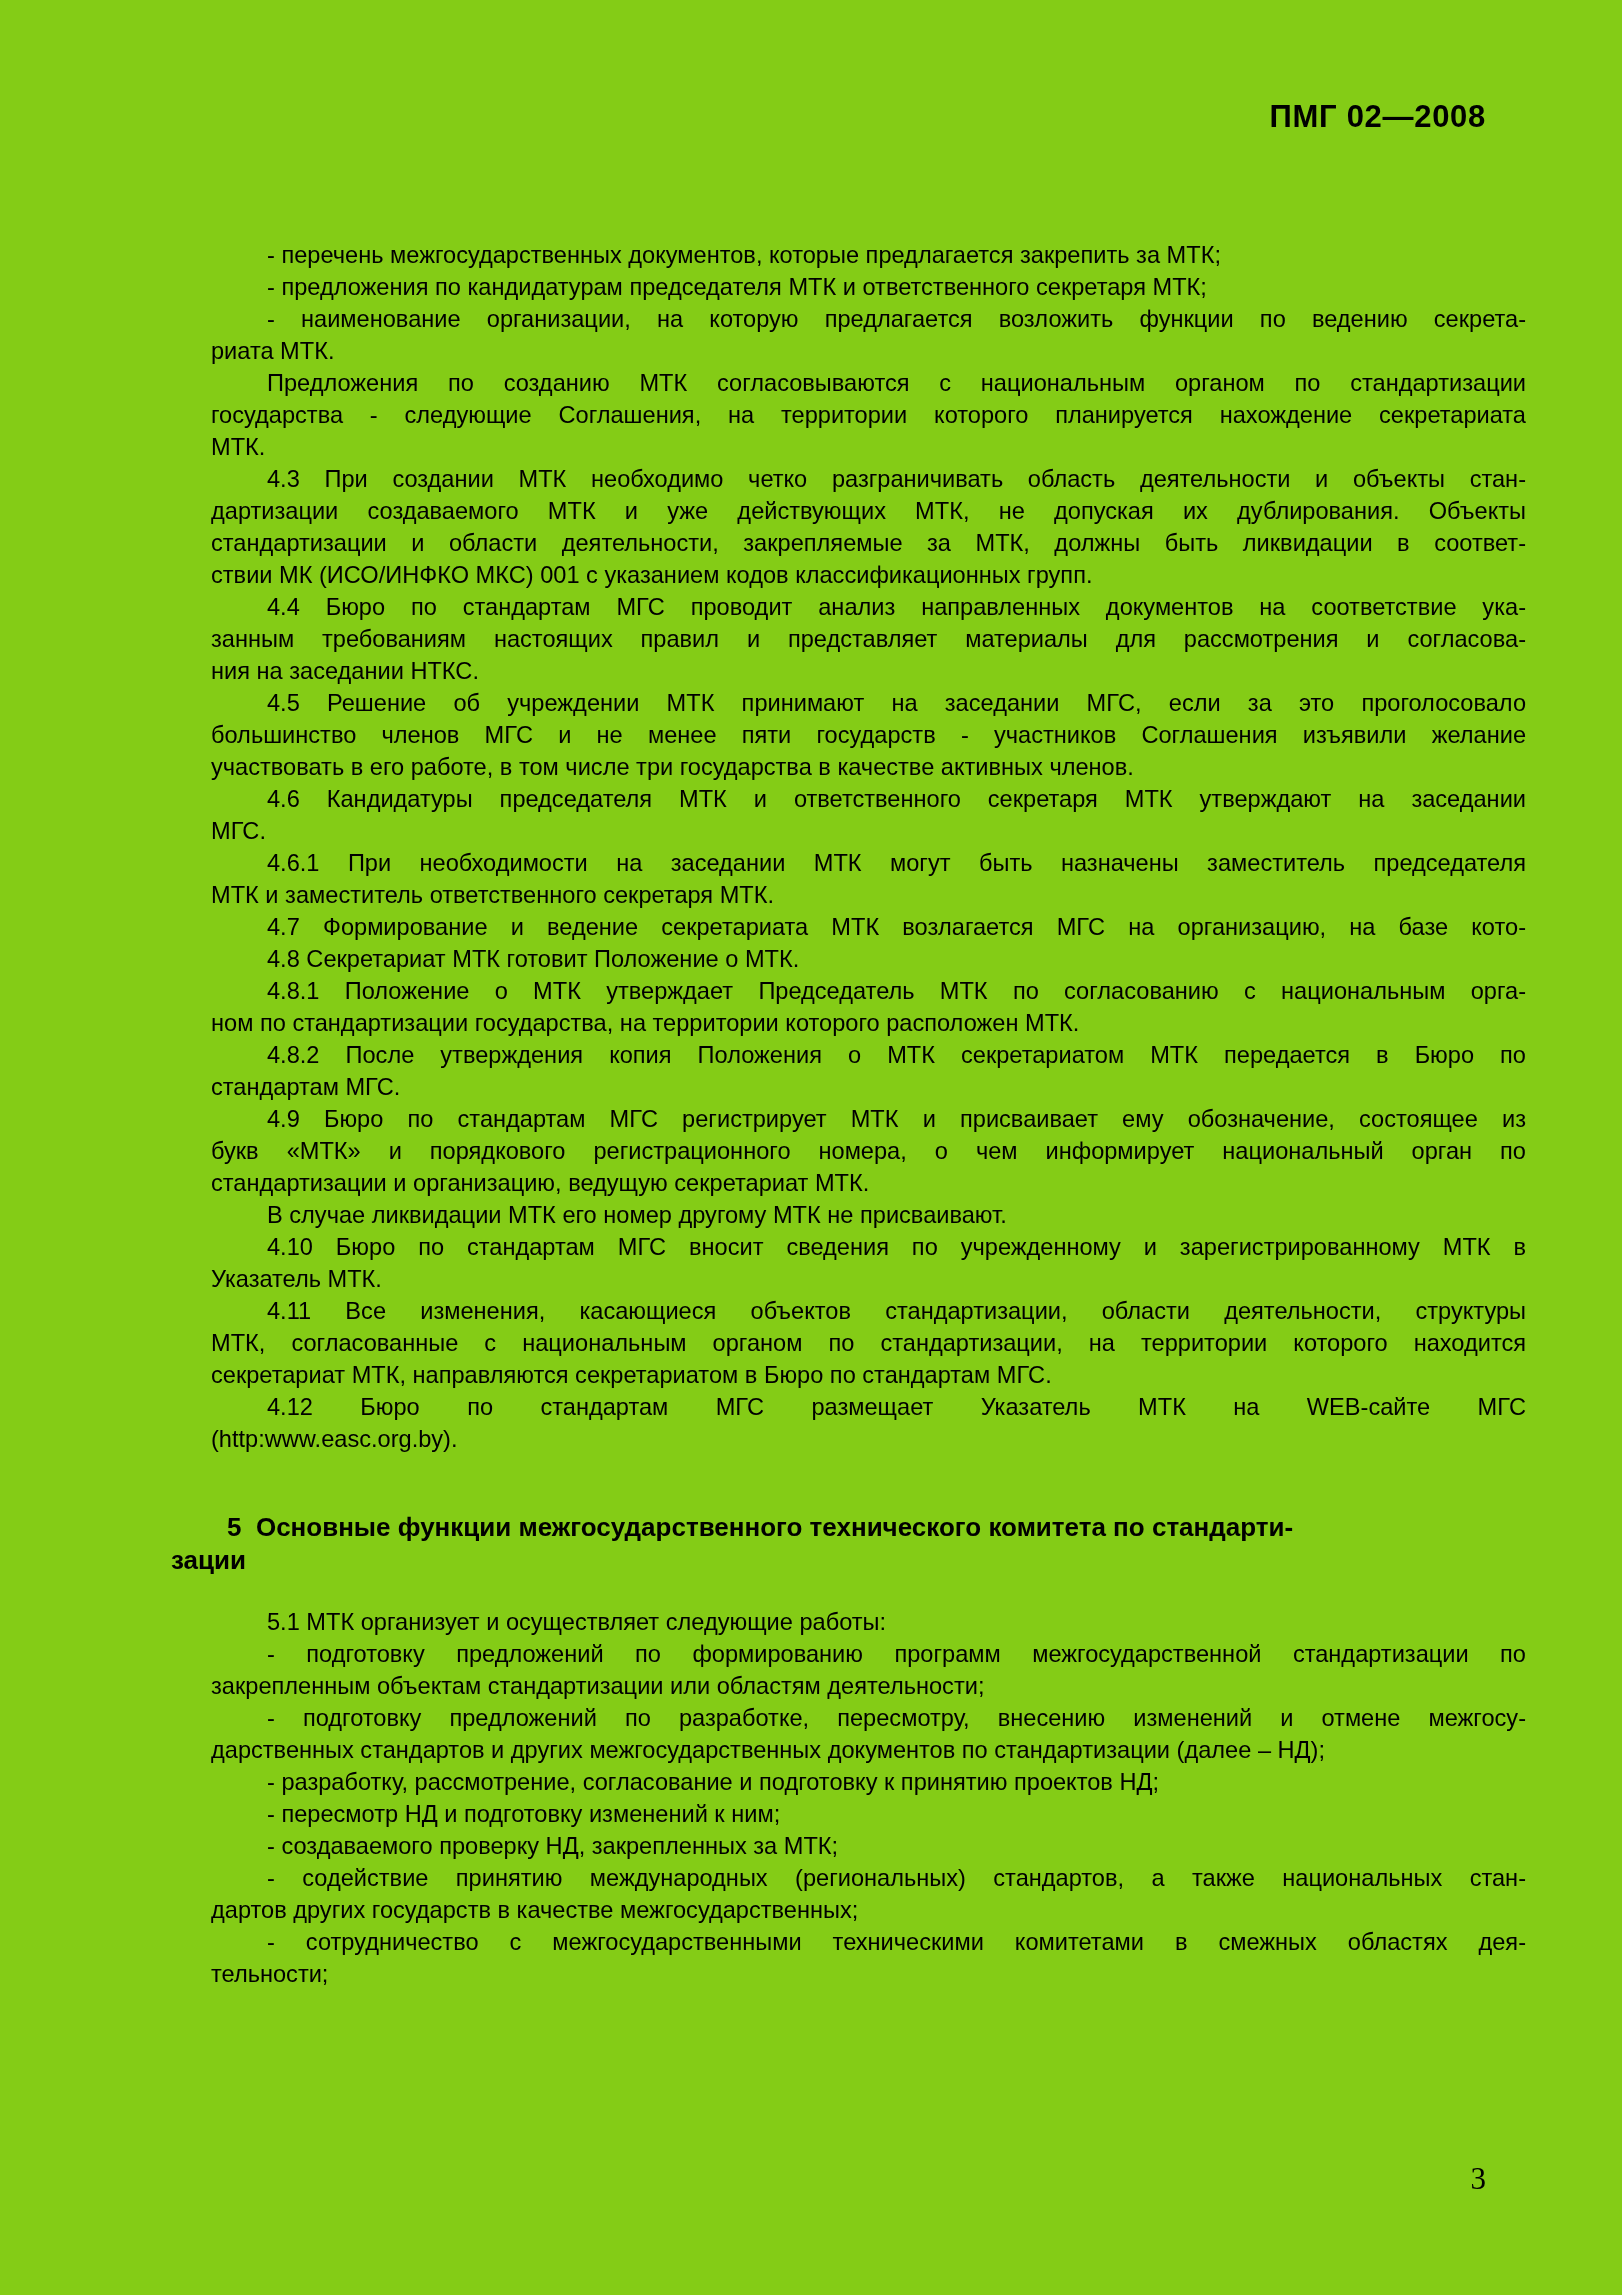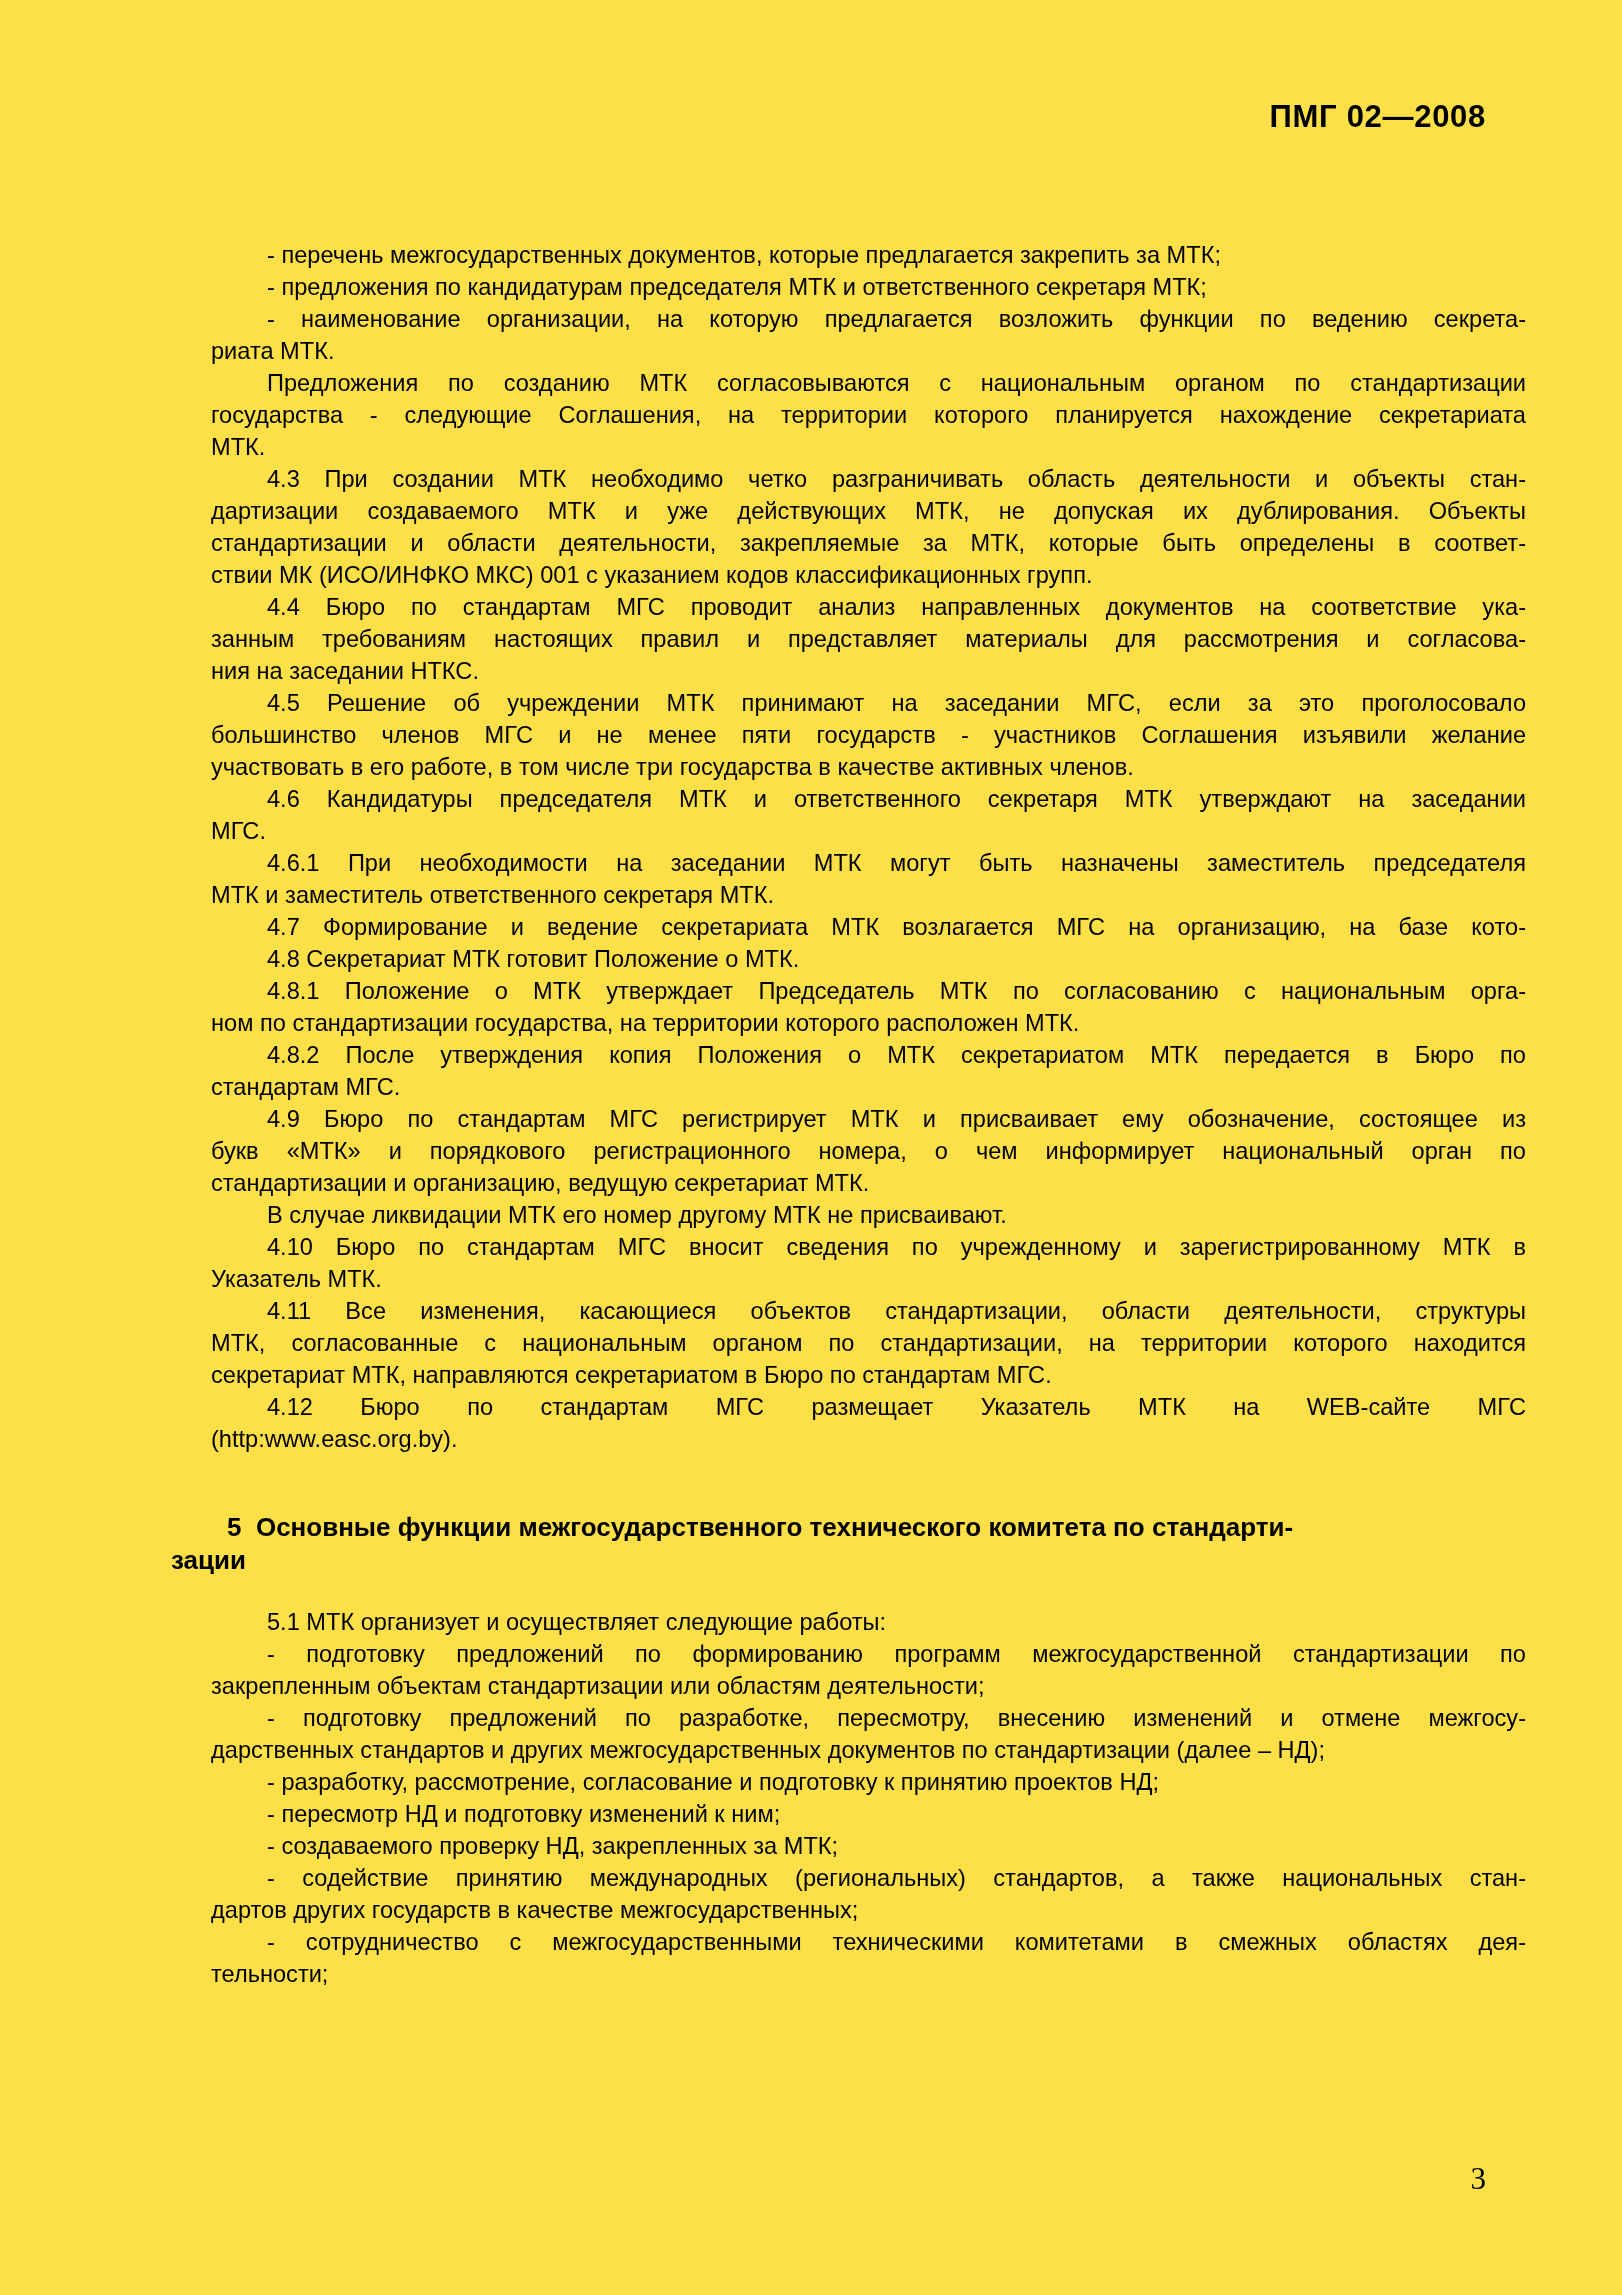--- a/index.html
+++ b/index.html
@@ -1,20 +1,20 @@
 <!DOCTYPE html>
 <html style="font-size:10.5px"><head>
 <meta charset="utf-8">
 <style>
   html, body { margin: 0; padding: 0; background: #e8e8e8; }
   .page {
     position: relative;
     width: 1623px;
     height: 2295px;
-    background: #fde047;
+    background: #84cc16;
     font-family: "Liberation Sans", sans-serif;
     color: #000000;
     overflow: hidden;
   }
   .header {
     position: absolute;
     top: 100px;
     left: 171px;
     width: 1315px;
     text-align: right;
@@ -75,21 +75,21 @@
   <div class="block block1" id="block1">
       <div class="line ind">- перечень межгосударственных документов, которые предлагается закрепить за МТК;</div>
       <div class="line ind">- предложения по кандидатурам председателя МТК и ответственного секретаря МТК;</div>
       <div class="line ind j">- наименование организации, на которую предлагается возложить функции по ведению секрета-</div>
       <div class="line">риата МТК.</div>
       <div class="line ind j">Предложения по созданию МТК согласовываются с национальным органом по стандартизации</div>
       <div class="line j">государства - следующие Соглашения, на территории которого планируется нахождение секретариата</div>
       <div class="line">МТК.</div>
       <div class="line ind j">4.3 При создании МТК необходимо четко разграничивать область деятельности и объекты стан-</div>
       <div class="line j">дартизации создаваемого МТК и уже действующих МТК, не допуская их дублирования. Объекты</div>
-      <div class="line j">стандартизации и области деятельности, закрепляемые за МТК, которые быть определены в соответ-</div>
+      <div class="line j">стандартизации и области деятельности, закрепляемые за МТК, должны быть ликвидации в соответ-</div>
       <div class="line">ствии МК (ИСО/ИНФКО МКС) 001 с указанием кодов классификационных групп.</div>
       <div class="line ind j">4.4 Бюро по стандартам МГС проводит анализ направленных документов на соответствие ука-</div>
       <div class="line j">занным требованиям настоящих правил и представляет материалы для рассмотрения и согласова-</div>
       <div class="line">ния на заседании НТКС.</div>
       <div class="line ind j">4.5 Решение об учреждении МТК принимают на заседании МГС, если за это проголосовало</div>
       <div class="line j">большинство членов МГС и не менее пяти государств - участников Соглашения изъявили желание</div>
       <div class="line">участвовать в его работе, в том числе три государства в качестве активных членов.</div>
       <div class="line ind j">4.6 Кандидатуры председателя МТК и ответственного секретаря МТК утверждают на заседании</div>
       <div class="line">МГС.</div>
       <div class="line ind j">4.6.1 При необходимости на заседании МТК могут быть назначены заместитель председателя</div>

